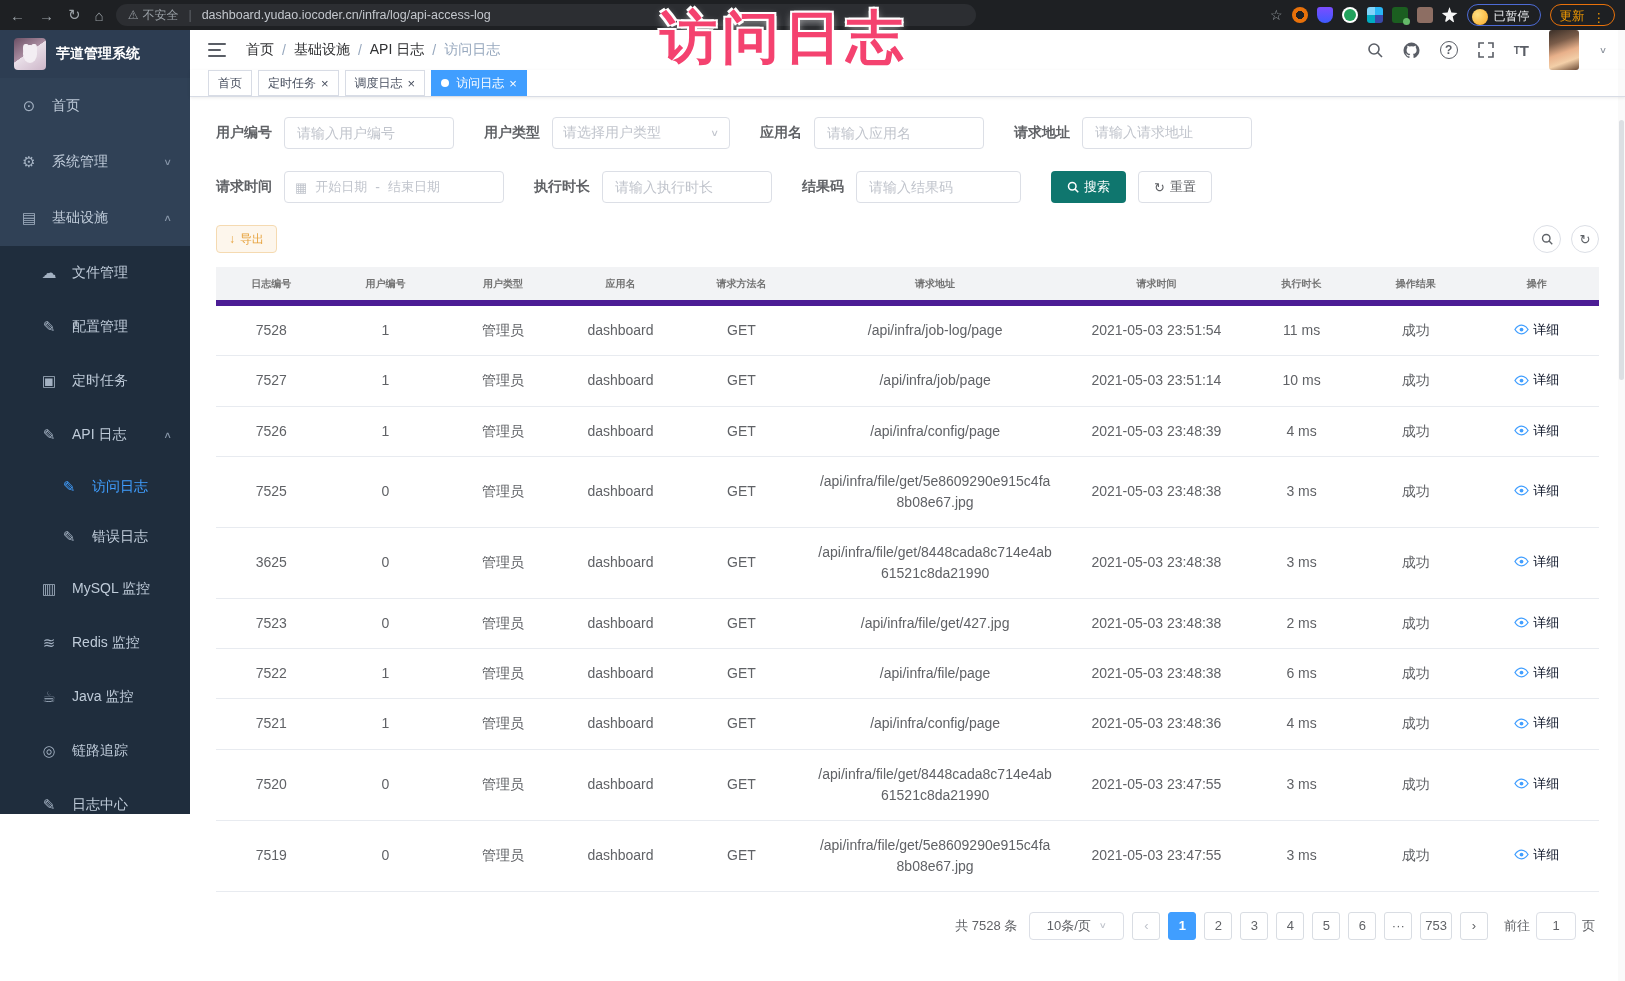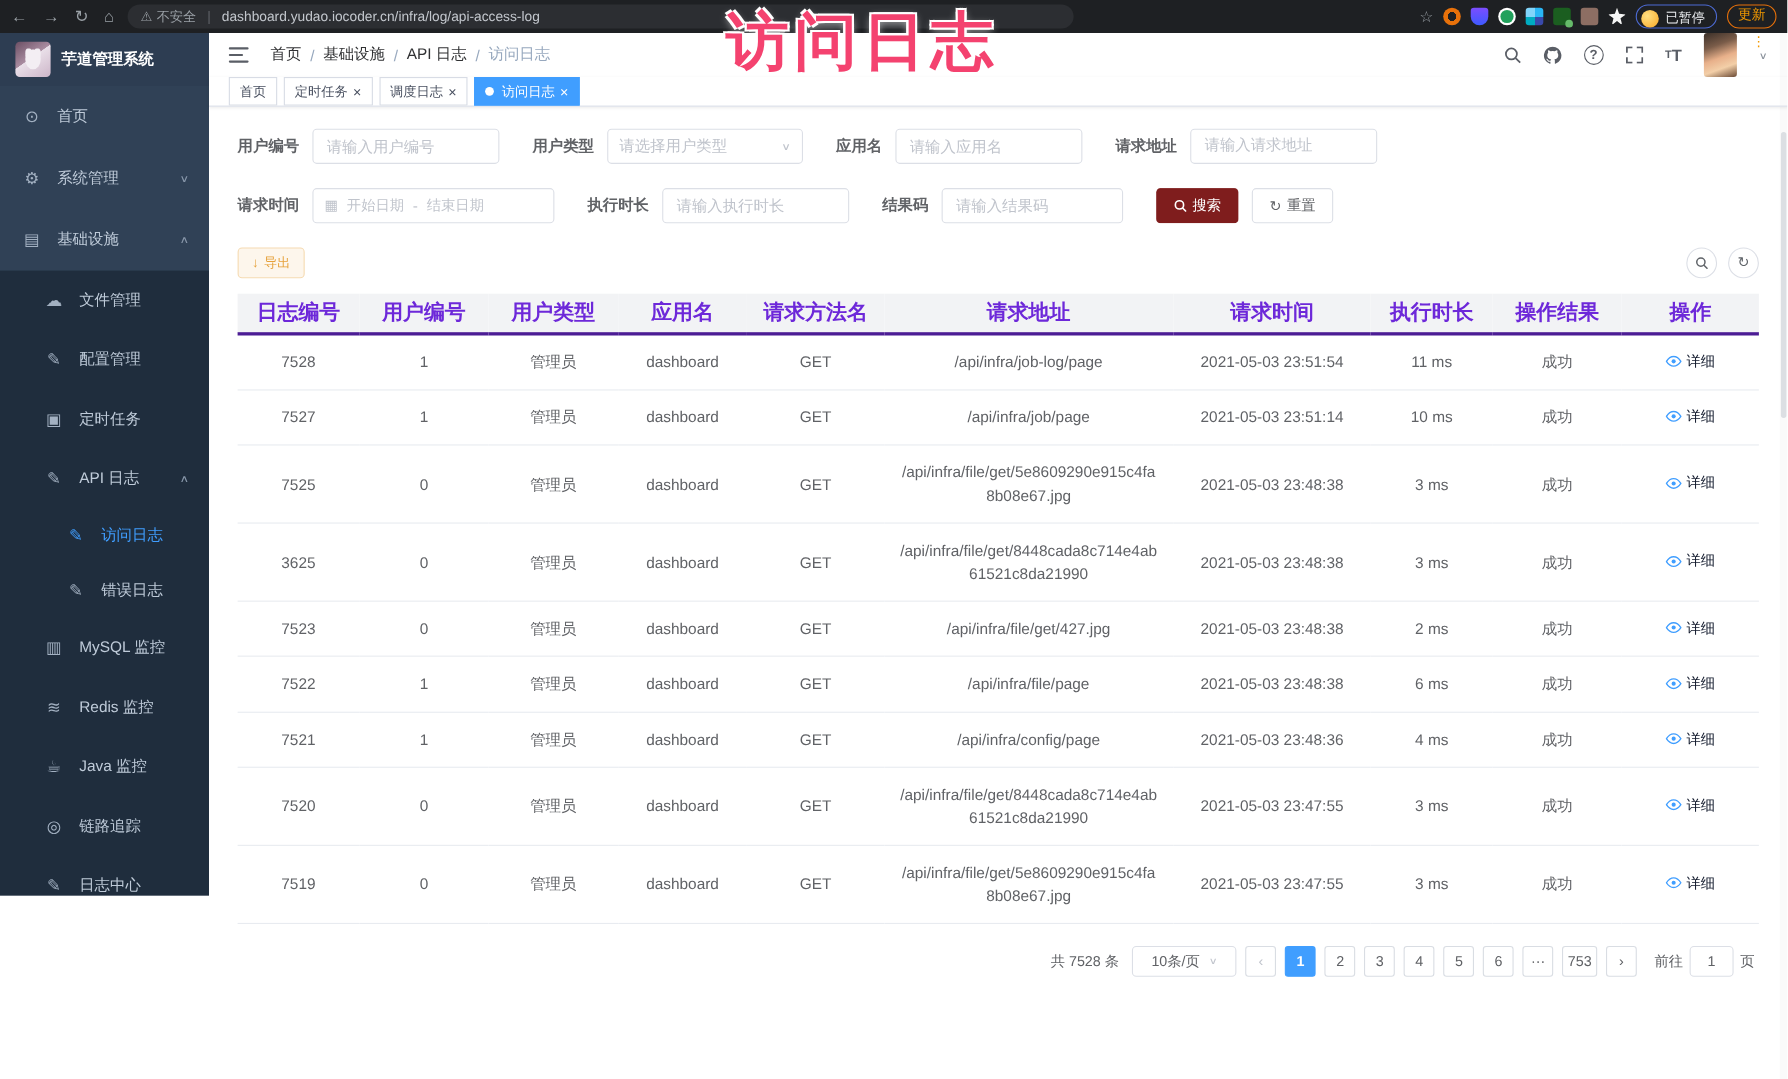--- a/index.html
+++ b/index.html
@@ -21,21 +21,21 @@
   .ext.green-c { background:#fff; position:relative; }
   .ext.green-c::after { content:""; position:absolute; inset:2px; border-radius:50%; background:#21a15c; }
   .ext.cluster { background:conic-gradient(#29b6f6 0 25%, #3949ab 0 50%, #00acc1 0 75%, #81d4fa 0); border-radius:3px; }
   .ext.grid { background:#1b5e20; border-radius:3px; position:relative; }
   .ext.grid::after { content:""; position:absolute; right:-2px; bottom:-2px; width:7px; height:7px; border-radius:50%; background:#66bb6a; }
   .ext.keyish { background:#8d6e63; border-radius:3px; }
   .ext.pin { background:#f5f5f5; clip-path:polygon(50% 0,62% 35%,100% 38%,70% 60%,80% 100%,50% 76%,20% 100%,30% 60%,0 38%,38% 35%); }
   .star-icon { font-size:14px; color:#9aa0a6; cursor:pointer; }
   .profile-chip { display:flex; align-items:flex-end; gap:6px; height:22px; padding:0 10px 0 4px; border:1px solid #4d6bd6; border-radius:12px; color:#e8eaed; font-size:12px; cursor:pointer; }
   .face { width:16px; height:16px; border-radius:50%; background:radial-gradient(circle at 35% 35%, #ffe082, #f9a825); }
-  .update-pill { display:flex; align-items:flex-end; gap:8px; height:22px; padding:0 9px; border:1px solid #e8710a; border-radius:12px; color:#f29900; font-size:12.5px; cursor:pointer;flex-direction:column; }
+  .update-pill { display:flex; align-items:flex-end; gap:8px; height:22px; padding:0 9px; border:1px solid #e8710a; border-radius:12px; color:#f29900; font-size:12.5px; cursor:pointer; }
 
   
   .watermark { position:absolute; left:660px; top:0; z-index:60; font-size:57px; font-weight:bold; letter-spacing:5px; color:#f4426f; pointer-events:none;
     text-shadow:-2px -2px 0 #fff,2px -2px 0 #fff,-2px 2px 0 #fff,2px 2px 0 #fff,0 3px 8px rgba(255,255,255,.75); }
 
   
   .app { display:flex; height:784px; }
   .sidebar { width:190px; flex-shrink:0; background:#304156; color:#bfcbd9; font-size:14px; overflow:hidden; }
   .logo { height:48px; display:flex; align-items:center; gap:10px; padding:0 14px; background:#2d3d52; }
   .logo-img { width:32px; height:32px; border-radius:4px; background:linear-gradient(145deg,#6b4f64 0%,#a98ca0 45%,#e9dfe8 46%,#cdb6c9 100%); position:relative; flex-shrink:0; }
@@ -85,30 +85,30 @@
   input.ctrl { padding:0 12px; outline:none; }
   input.ctrl::placeholder { color:#c0c4cc; }
   .sel { width:178px; display:flex; align-items:center; padding:0 10px; cursor:pointer; }
   .sel .ph { color:#c0c4cc; flex:1; }
   .sel .caret { color:#c0c4cc; font-size:12px; transform:scaleY(.75); }
   .daterange { width:220px; display:flex; align-items:center; gap:8px; padding:0 10px; cursor:pointer; }
   .daterange .cal { color:#c0c4cc; font-size:13px; }
   .daterange .ph { color:#c0c4cc; font-size:13px; }
   .daterange .rsep { color:#c0c4cc; }
   .btn { height:32px; border-radius:4px; font-size:13px; display:inline-flex; align-items:center; gap:5px; padding:0 15px; cursor:pointer; border:1px solid transparent; }
-  .btn-primary { background:#7f1d1d; color:#fff; }
+  .btn-primary { background:#0f766e; color:#fff; }
   .btn-plain { background:#fff; border-color:#dcdfe6; color:#606266; }
   .btn-warning-plain { background:#fdf6ec; border-color:#f5dab1; color:#e6a23c; height:28px; font-size:12px; padding:0 12px; }
 
   .table-toolbar { display:flex; align-items:center; margin-bottom:14px; }
   .tool-circles { margin-left:auto; display:flex; gap:10px; }
   .circle-btn { width:28px; height:28px; border-radius:50%; border:1px solid #dcdfe6; background:#fff; color:#5f6368; display:flex; align-items:center; justify-content:center; font-size:13px; cursor:pointer; }
 
   table { width:100%; border-collapse:collapse; font-size:14px; color:#606266; table-layout:fixed; }
-  thead th { background:#f2f3f5; color:#6d28d9; font-weight:bold; height:36px; padding:0 6px; border-bottom:3px solid #4c1d95; text-align:center; font-size:19px; }
+  thead th { background:#f2f3f5; color:#737373; font-weight:bold; height:36px; padding:0 6px; border-bottom:6px solid #4c1d95; text-align:center; font-size:10px; }
   tbody td { border-bottom:1px solid #e8ebf0; padding:14px 6px; text-align:center; vertical-align:middle; line-height:1.5; }
   td.url-cell { word-break:break-all; padding-left:14px; padding-right:14px; }
   .detail-link { color:#0f172a; display:inline-flex; align-items:center; gap:4px; font-size:13px; cursor:pointer; text-decoration:none; white-space:nowrap; }
 
   
   .pagination { display:flex; align-items:center; justify-content:flex-end; gap:8px; margin:20px 4px 0 0; font-size:13px; color:#606266; }
   .pg-total { margin-right:4px; }
   .size-select { width:95px; height:28px; border:1px solid #dcdfe6; border-radius:4px; display:flex; align-items:center; justify-content:center; gap:8px; color:#606266; cursor:pointer; }
   .size-select .caret { color:#c0c4cc; font-size:11px; transform:scaleY(.75); }
   .pg-chip { min-width:28px; height:28px; border:1px solid #d9dde3; border-radius:3px; background:#fff; color:#606266; display:flex; align-items:center; justify-content:center; cursor:pointer; font-size:13px; padding:0 4px; }
@@ -439,20 +439,40 @@
                   <a class="detail-link">
                     <svg viewBox="0 0 24 16" width="15" height="11">
                       <path d="M12 1C6 1 1.5 8 1.5 8S6 15 12 15s10.5-7 10.5-7S18 1 12 1z" fill="none" stroke="#409eff" stroke-width="2"></path>
                       <circle cx="12" cy="8" r="3" fill="#409eff"></circle>
                     </svg>
                     <span>详细</span>
                   </a>
                 </td>
               </tr>
 
+              <tr>
+                <td>7526</td>
+                <td>1</td>
+                <td>管理员</td>
+                <td>dashboard</td>
+                <td>GET</td>
+                <td class="url-cell">/api/infra/config/page</td>
+                <td>2021-05-03 23:48:39</td>
+                <td>4 ms</td>
+                <td>成功</td>
+                <td>
+                  <a class="detail-link">
+                    <svg viewBox="0 0 24 16" width="15" height="11">
+                      <path d="M12 1C6 1 1.5 8 1.5 8S6 15 12 15s10.5-7 10.5-7S18 1 12 1z" fill="none" stroke="#409eff" stroke-width="2"></path>
+                      <circle cx="12" cy="8" r="3" fill="#409eff"></circle>
+                    </svg>
+                    <span>详细</span>
+                  </a>
+                </td>
+              </tr>
 
               <tr>
                 <td>7525</td>
                 <td>0</td>
                 <td>管理员</td>
                 <td>dashboard</td>
                 <td>GET</td>
                 <td class="url-cell">/api/infra/file/get/5e8609290e915c4fa8b08e67.jpg</td>
                 <td>2021-05-03 23:48:38</td>
                 <td>3 ms</td>

